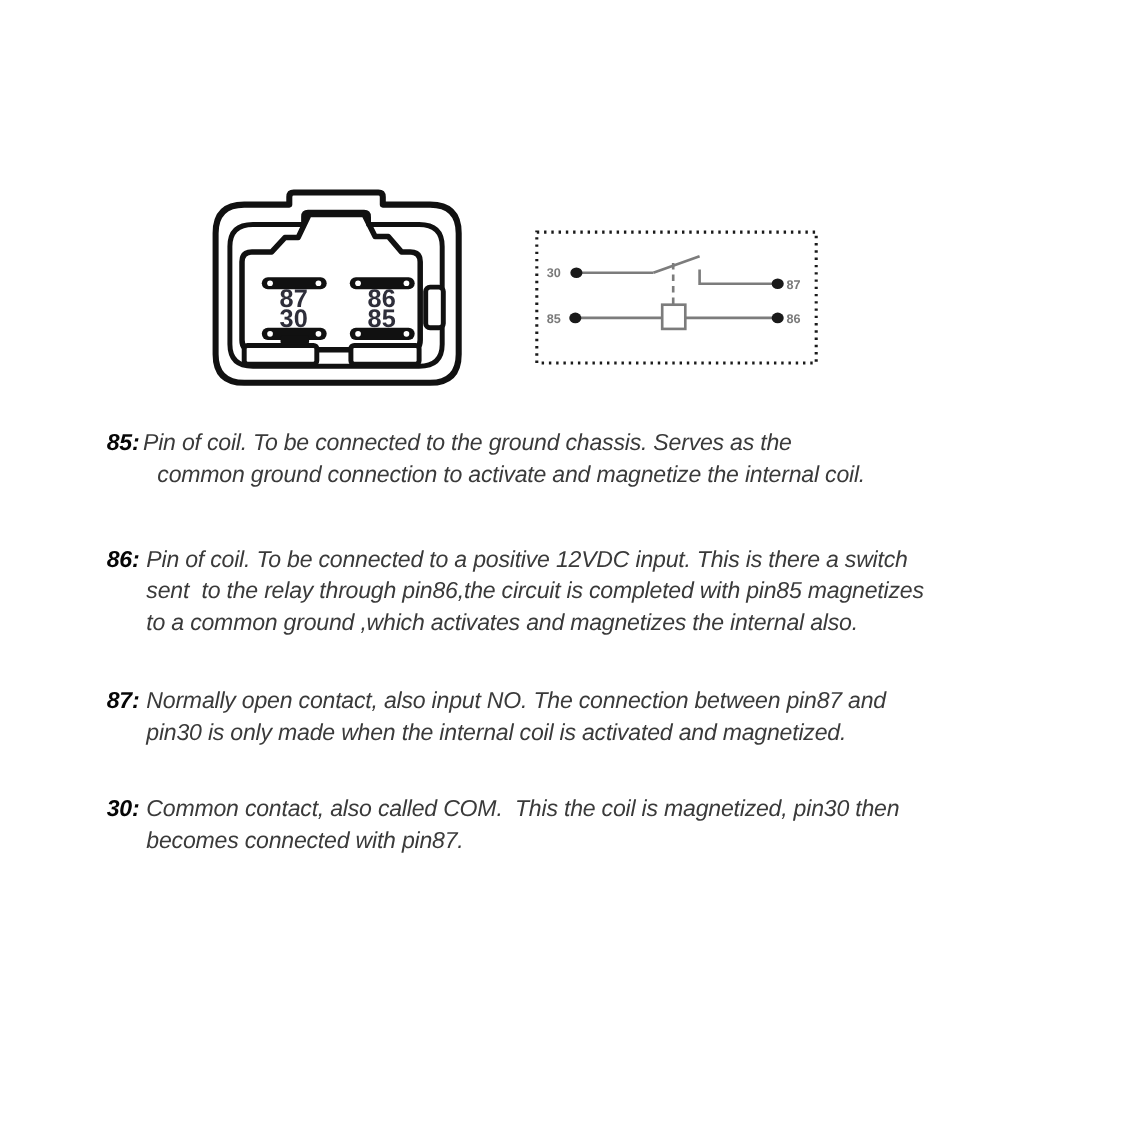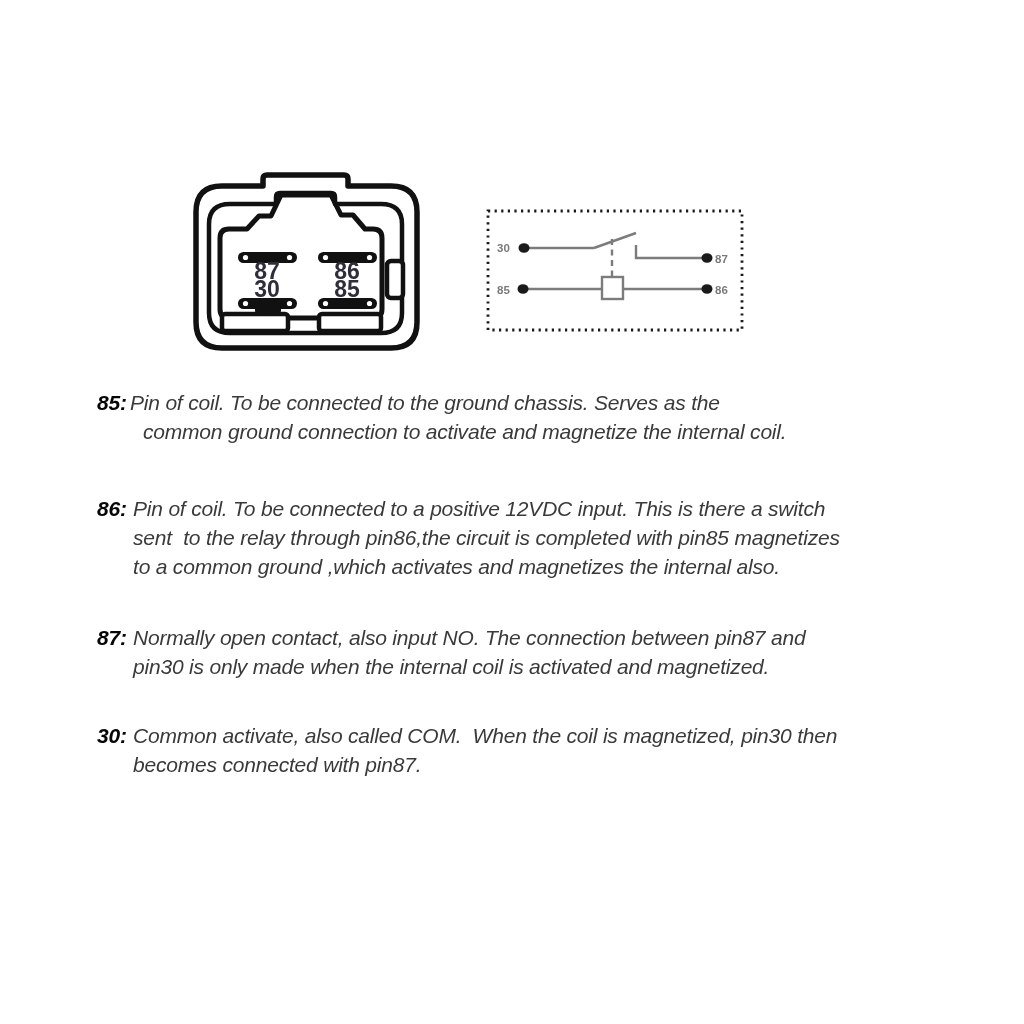--- a/index.html
+++ b/index.html
@@ -155,18 +155,18 @@
     <span class="pin-label">87:</span>
     <div class="lines">
       <div class="line">Normally open contact, also input NO. The connection between pin87 and</div>
       <div class="line">pin30 is only made when the internal coil is activated and magnetized.</div>
     </div>
   </div>
 
   <div id="sec-30" class="section sec-30">
     <span class="pin-label">30:</span>
     <div class="lines">
-      <div class="line">Common activate, also called COM.  When the coil is magnetized, pin30 then</div>
+      <div class="line">Common contact, also called COM.  This the coil is magnetized, pin30 then</div>
       <div class="line">becomes connected with pin87.</div>
     </div>
   </div>
 
 </div>
 
 </body></html>

